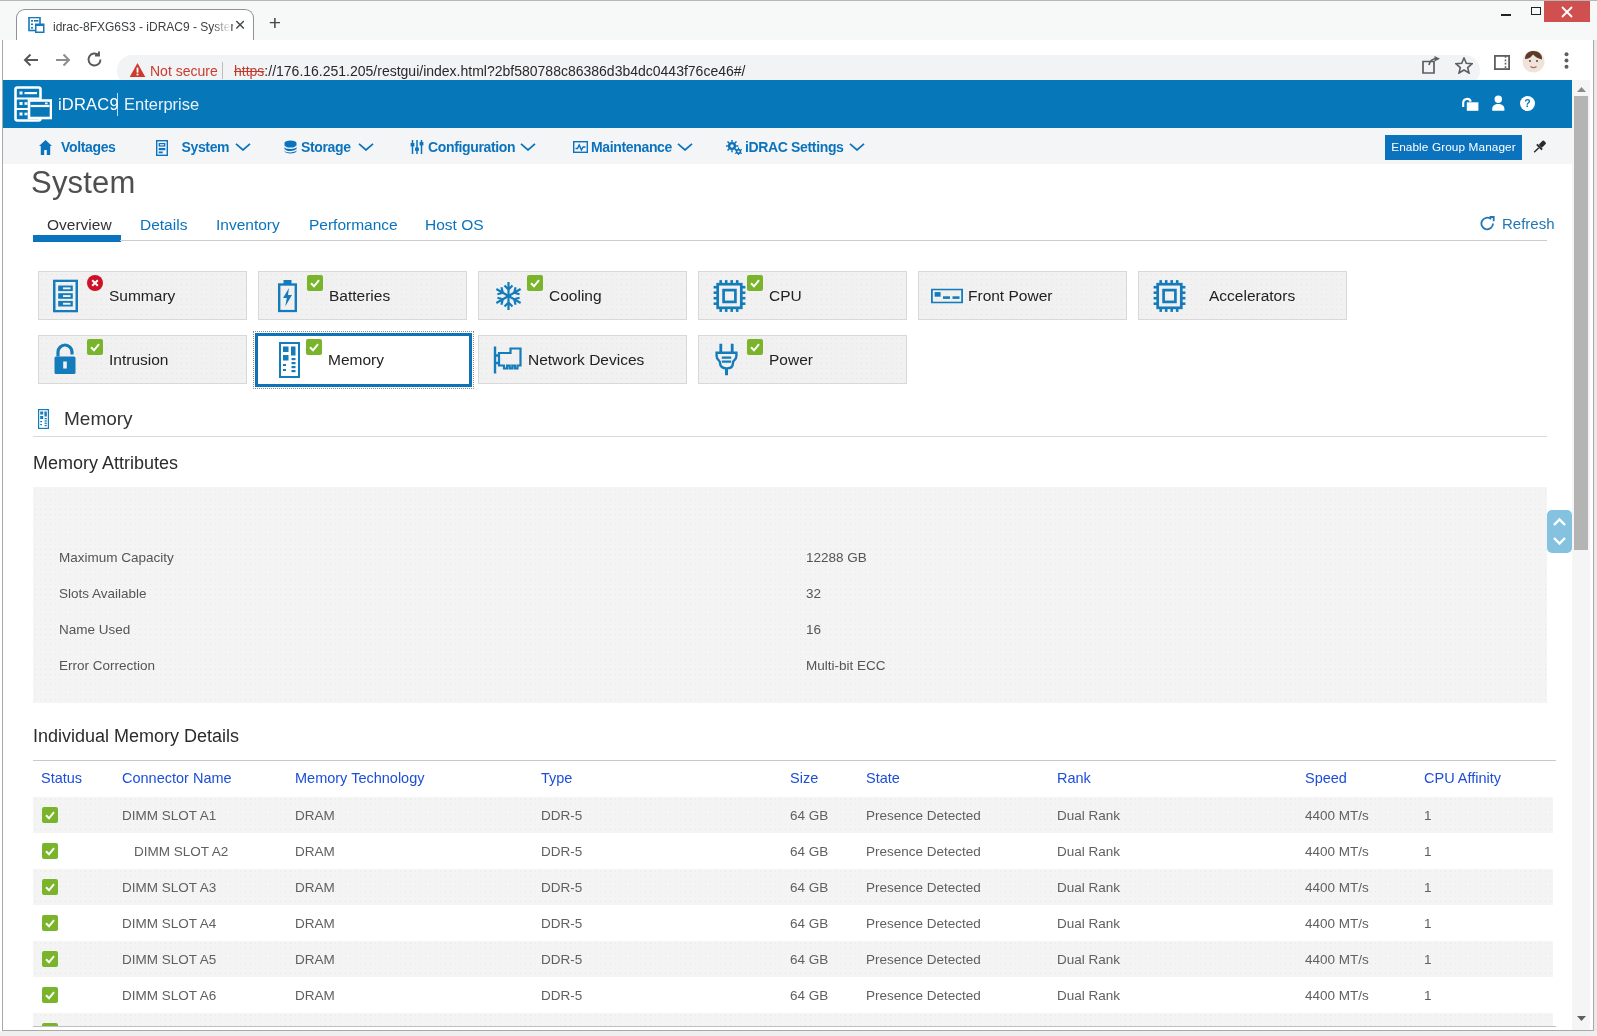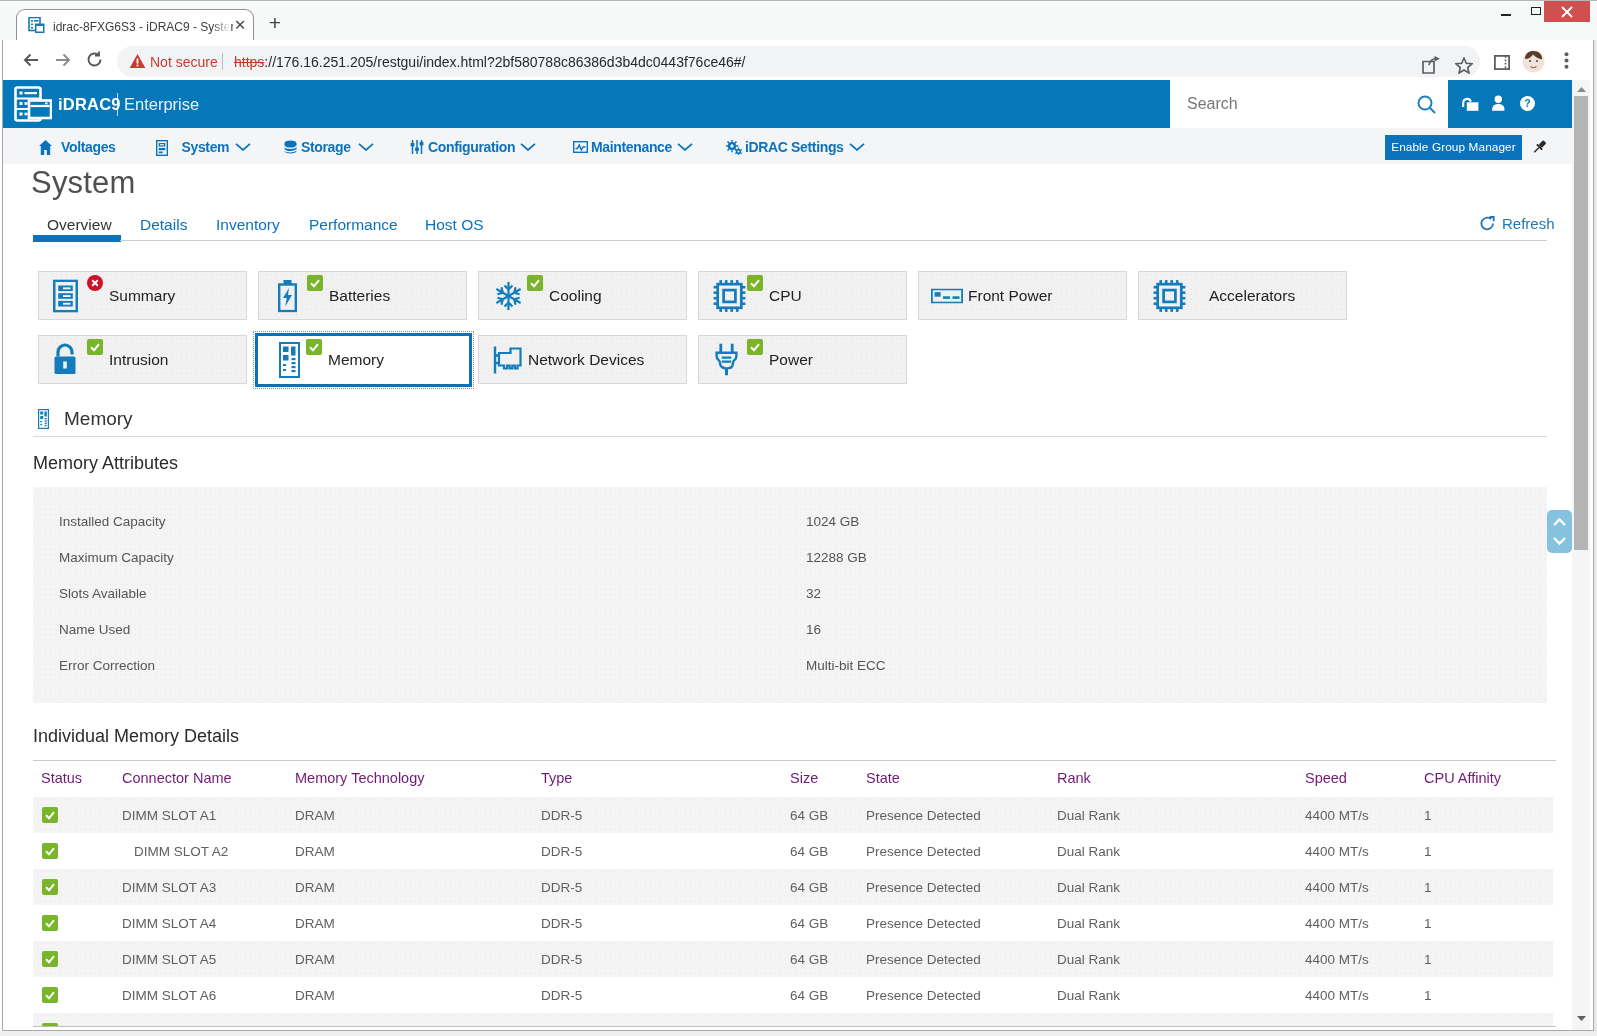--- a/index.html
+++ b/index.html
@@ -17,31 +17,31 @@
 .winbtn { position:absolute; top:0; }
 #btn-min { left:1493px; width:26px; height:22px; }
 #btn-min i { position:absolute; left:8px; top:13px; width:10px; height:2px; background:#222; }
 #btn-max { left:1523px; width:26px; height:22px; }
 #btn-max i { position:absolute; left:8px; top:6px; width:10px; height:8px; border:1.5px solid #222; }
 #btn-close { left:1544px; width:46px; height:21px; background:#d05050; }
 #btn-close svg { position:absolute; left:17px; top:5px; }
 
 #toolbar { position:absolute; left:0; top:40px; width:1597px; height:40px; background:#fff; }
 #toolbar svg.navic { position:absolute; top:10px; }
-#omnibox { position:absolute; left:117px; top:6px; width:1363px; height:31px; background:#f1f3f4; border-radius:16px; }
+#omnibox { position:absolute; left:117px; top:15px; width:1363px; height:31px; background:#f1f3f4; border-radius:16px; }
 #omnibox .warn { position:absolute; left:12px; top:7px; }
 #omnibox .ns { position:absolute; left:33px; top:7.5px; font-size:14px; color:#cc3a2f; }
 #omnibox .div { position:absolute; left:105px; top:7px; width:1px; height:17px; background:#babdc1; }
 #omnibox .url { position:absolute; left:117px; top:8px; font-size:14px; color:#27292c; }
 #omnibox .url .https { color:#c0392b; text-decoration:line-through; }
 
 
 #bluebar { position:absolute; left:3px; top:80px; width:1569px; height:48px; background:#0678b9; }
 #bluebar .brand { position:absolute; left:55px; top:14.5px; color:#fff; font-size:16.5px; font-weight:400; }
-#bluebar .brand b { font-weight:bold; letter-spacing:0.2px;margin-top:37px; }
+#bluebar .brand b { font-weight:normal; letter-spacing:0.2px;margin-top:37px; }
 #bluebar .brand .ent { color:#eaf2f8; font-weight:400; }
 #bluebar .vline { position:absolute; left:113.5px; top:13px; width:1px; height:23px; background:rgba(255,255,255,.75); }
 #search { position:absolute; left:1167px; top:0px; width:278px; height:48px; background:#fff; }
 #search .ph { position:absolute; left:17px; top:15px; font-size:16px; color:#777; }
 
 
 #navbar { position:absolute; left:3px; top:128px; width:1569px; height:36px; background:#f4f5f6; }
 .nico { position:absolute; }
 .ntxt { position:absolute; top:10.5px; color:#0b73bd; font-size:14px; font-weight:bold; letter-spacing:-0.35px; white-space:nowrap; }
 .nchev { position:absolute; top:15px; }
@@ -70,21 +70,21 @@
 #memhdr .t { position:absolute; left:31px; top:0px; font-size:19px; color:#333; }
 #memhr { position:absolute; left:30px; top:272px; width:1514px; height:1px; background:#d9d9d9; }
 h2.sec { position:absolute; font-size:18px; color:#2b2b2b; font-weight:400; }
 #attrpanel { position:absolute; left:30px; top:323px; width:1514px; height:216px; background:#f4f4f5;
   background-image:radial-gradient(#e8e8ea 0.8px, transparent 0.9px); background-size:5px 5px; }
 .arow { position:absolute; left:0; width:100%; height:36px; }
 .arow .k { position:absolute; left:26px; top:10px; font-size:13.5px; color:#555; }
 .arow .v { position:absolute; left:773px; top:10px; font-size:13.5px; color:#555; }
 
 
-.th { position:absolute; top:606px; font-size:14.5px; color:#701a75; }
+.th { position:absolute; top:606px; font-size:14.5px; color:#1d4ed8; }
 #tbltop { position:absolute; left:30px; top:596px; width:1523px; height:1px; background:#c9c9c9; }
 .trow { position:absolute; left:30px; width:1520px; height:36px; }
 .trow.odd { background:#f4f4f5; background-image:radial-gradient(#e8e8ea 0.8px, transparent 0.9px); background-size:5px 5px; }
 .trow span { position:absolute; top:11px; font-size:13.5px; color:#606060; }
 .trow .badge2 { position:absolute; left:9px; top:10px; width:16px; height:16px; border-radius:2px; background:#79b42a; }
 #tblbottom { position:absolute; left:30px; top:862px; width:1523px; height:1px; background:#c0c0c0; }
 
 
 #sb { position:absolute; left:1572px; top:80px; width:18px; height:951px; background:#f5f5f5; }
 #sb .thumb { position:absolute; left:2px; top:16px; width:14px; height:454px; background:#b4b4b4; }
@@ -184,27 +184,20 @@
       <rect x="10.5" y="16.2" width="3" height="2.6" fill="#fff"></rect>
     <rect x="5.5" y="26.5" width="3" height="3" fill="#fff"></rect>
       <rect x="10.5" y="26.7" width="3" height="2.6" fill="#fff"></rect>
     <rect x="15" y="14.5" width="22" height="17.5" fill="#0678b9" stroke="#fff" stroke-width="2.6"></rect>
     <path d="M16.5 20 h19" stroke="#fff" stroke-width="2.2"></path>
     <rect x="31" y="16.5" width="2.6" height="1.8" fill="#fff"></rect>
   </svg>
   <div class="brand"><b>iDRAC9</b></div>
   <div class="vline"></div>
   <div class="brand" style="left:121px"><span class="ent">Enterprise</span></div>
-  <div id="search">
-      <span class="ph">Search</span>
-    <svg style="position:absolute;left:246px;top:14px" width="21" height="21" viewBox="0 0 21 21">
-        <circle cx="9" cy="9" r="6.5" stroke="#1b7fc0" stroke-width="2" fill="none"></circle>
-        <path d="M13.8 13.8 L19 19" stroke="#1b7fc0" stroke-width="2"></path>
-      </svg>
-  </div>
   <svg style="position:absolute;left:1458px;top:17px" width="18" height="15" viewBox="0 0 18 15">
       <path d="M2.2 10 V5.8 a3.9 3.9 0 0 1 7.6 -1.2" fill="none" stroke="#fff" stroke-width="2.1"></path>
       <rect x="5.8" y="5.3" width="11.6" height="8.5" fill="#fff"></rect>
     </svg>
   <svg style="position:absolute;left:1488px;top:15px" width="15" height="16" viewBox="0 0 15 16">
       <circle cx="7.3" cy="4.2" r="3.7" fill="#fff"></circle>
       <path d="M1.2 15.8 V14 c0 -3.4 2.7 -5 6.1 -5 s6.1 1.6 6.1 5 v1.8 z" fill="#fff"></path>
     </svg>
   <svg style="position:absolute;left:1517px;top:15.5px" width="15" height="15" viewBox="0 0 15 15">
       <circle cx="7.5" cy="7.5" r="7.5" fill="#fff"></circle>
@@ -505,24 +498,20 @@
           <rect x="6.6" y="15.9" width="2.2" height="1.3"></rect>
         </g>
         <rect x="2.2" y="12" width="1.8" height="1.2" fill="#147cba"></rect>
         <rect x="2.2" y="15" width="1.8" height="1.2" fill="#147cba"></rect>
       </svg>
       <span class="t">Memory</span>
     </div>
   <div id="memhr"></div>
   <h2 class="sec" style="left:30px; top:289px">Memory Attributes</h2>
   <div id="attrpanel">
-    <div class="arow" style="top:17px">
-        <span class="k">Installed Capacity</span>
-        <span class="v">1024 GB</span>
-      </div>
     <div class="arow" style="top:53px">
         <span class="k">Maximum Capacity</span>
         <span class="v">12288 GB</span>
       </div>
     <div class="arow" style="top:89px">
         <span class="k">Slots Available</span>
         <span class="v">32</span>
       </div>
     <div class="arow" style="top:125px">
         <span class="k">Name Used</span>

